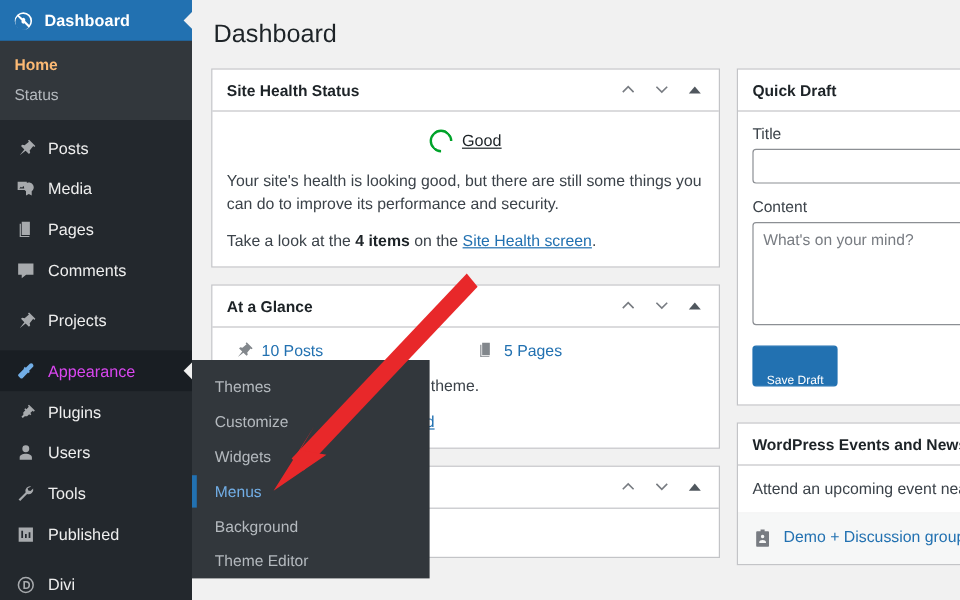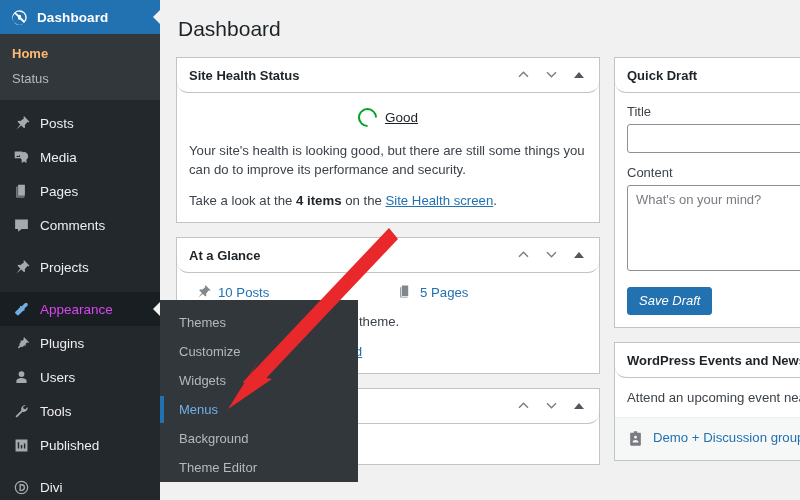--- a/index.html
+++ b/index.html
@@ -159,21 +159,20 @@
     border: 1px solid #c3c4c7;
     margin-bottom: 14px;
   }
   .panel-head {
     position: relative;
     height: 33px;
     border-bottom: 1px solid #c3c4c7;
     display: flex;
     align-items: center;
     padding: 17px 12px;
-    border-radius: 11px;
   }
   .panel-title {
     font-size: 13px;
     font-weight: bold;
     color: #1d2327;
   }
   .panel-actions {
     position: absolute;
     right: 8px; top: 0;
     height: 33px;
@@ -272,27 +271,26 @@
     resize: none;
     font-family: "Liberation Sans", sans-serif;
     color: #2c3338;
   }
   .txt-area::placeholder, .txt-in::placeholder { color: #787c82; }
   .btn-primary {
     background: #2271b1;
     color: #fff;
     border: 1px solid #2271b1;
     border-radius: 3px;
-    font-size: 13px;
-    padding: 0 11px;
+    font-size: 10px;
+    padding: 16px 11px;
     height: 28px;
     line-height: 26px;
     font-family: "Liberation Sans", sans-serif;
     cursor: pointer;
-    font-style: italic;
   }
 
   
   .ev-intro {
     font-size: 13.2px;
     color: #3c434a;
     padding: 10px 12px;
     border-bottom: 1px solid #f0f0f1;
     line-height: 19px;
     white-space: nowrap;

